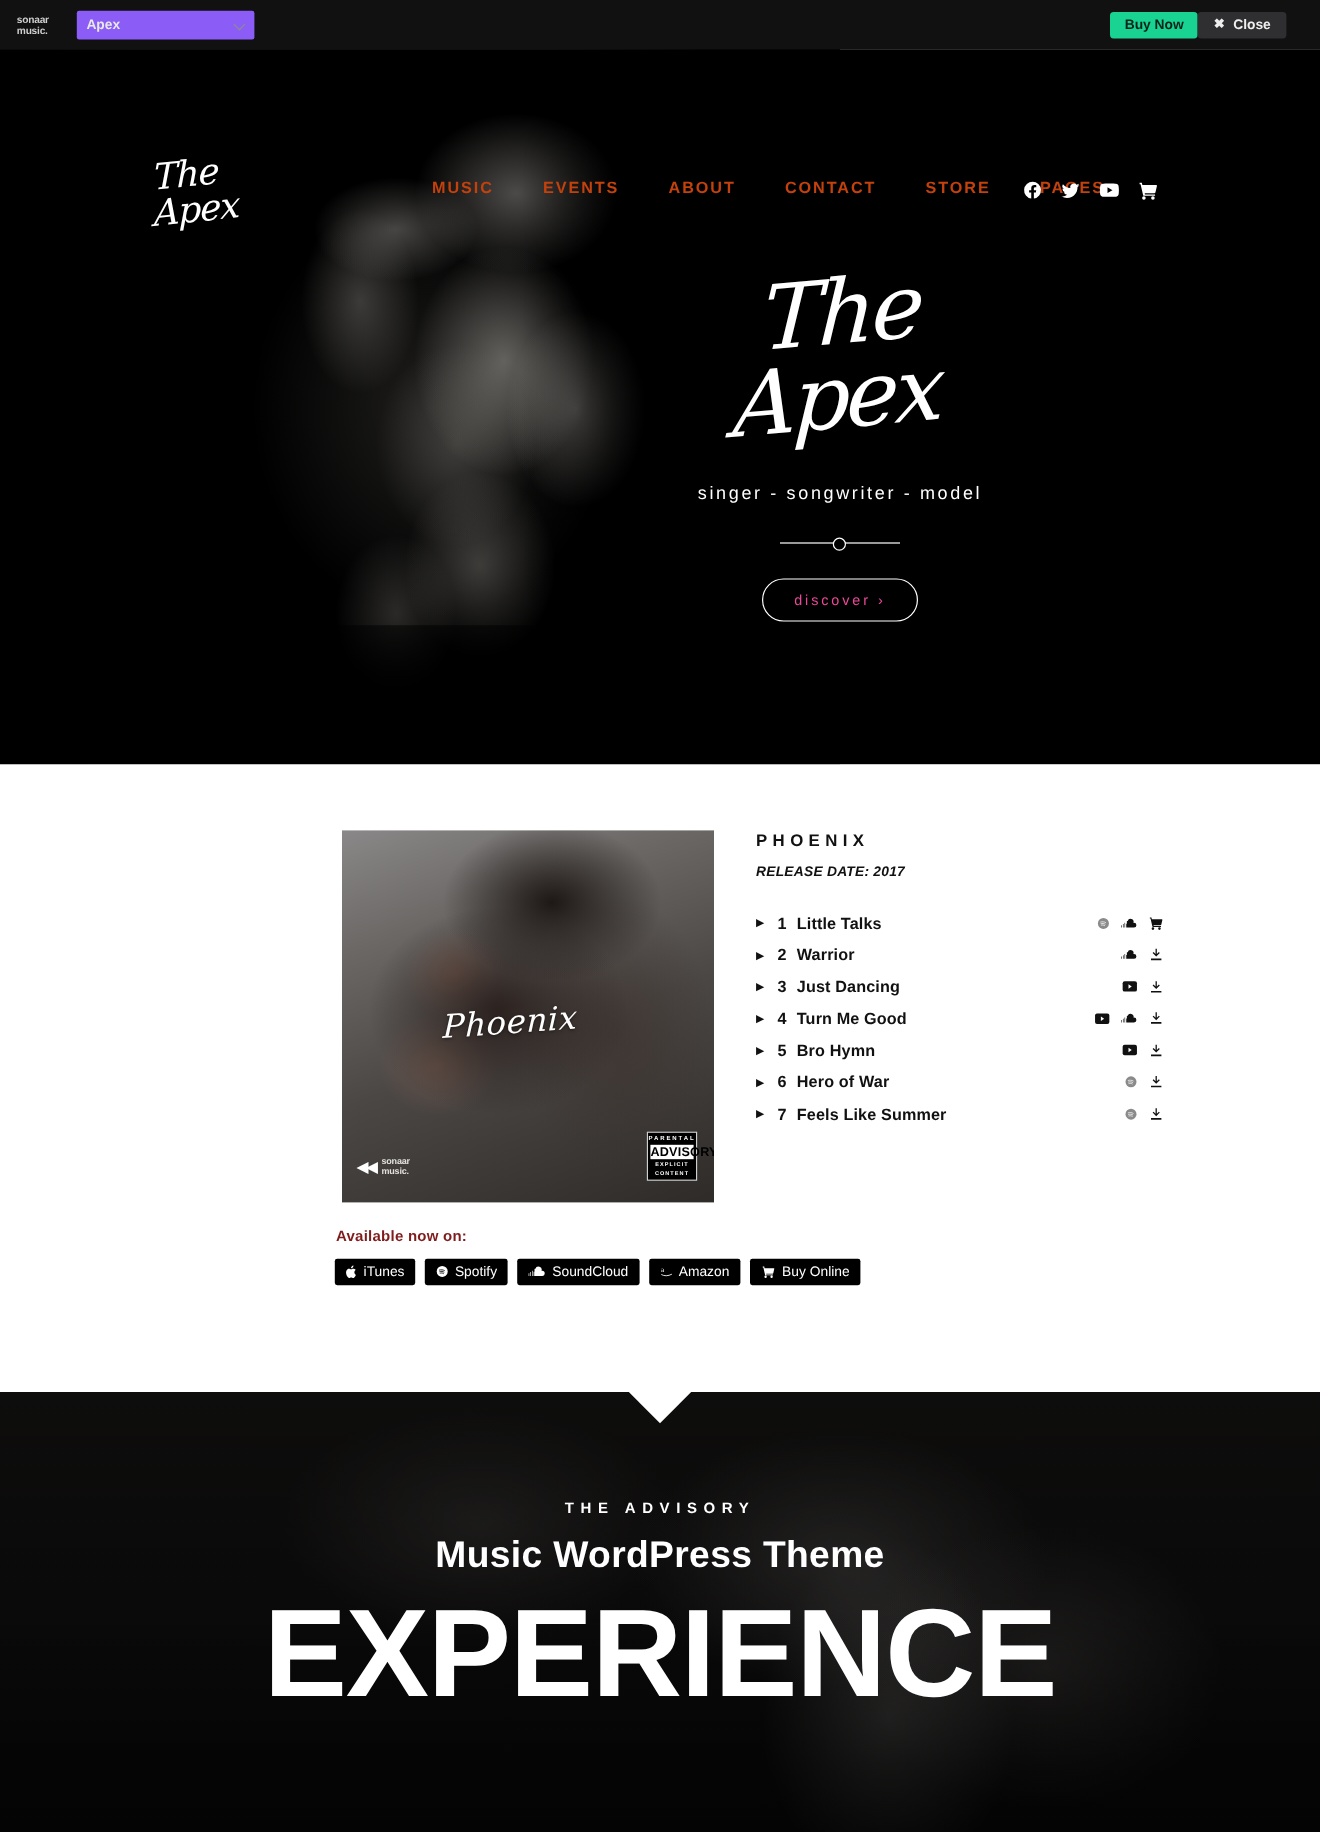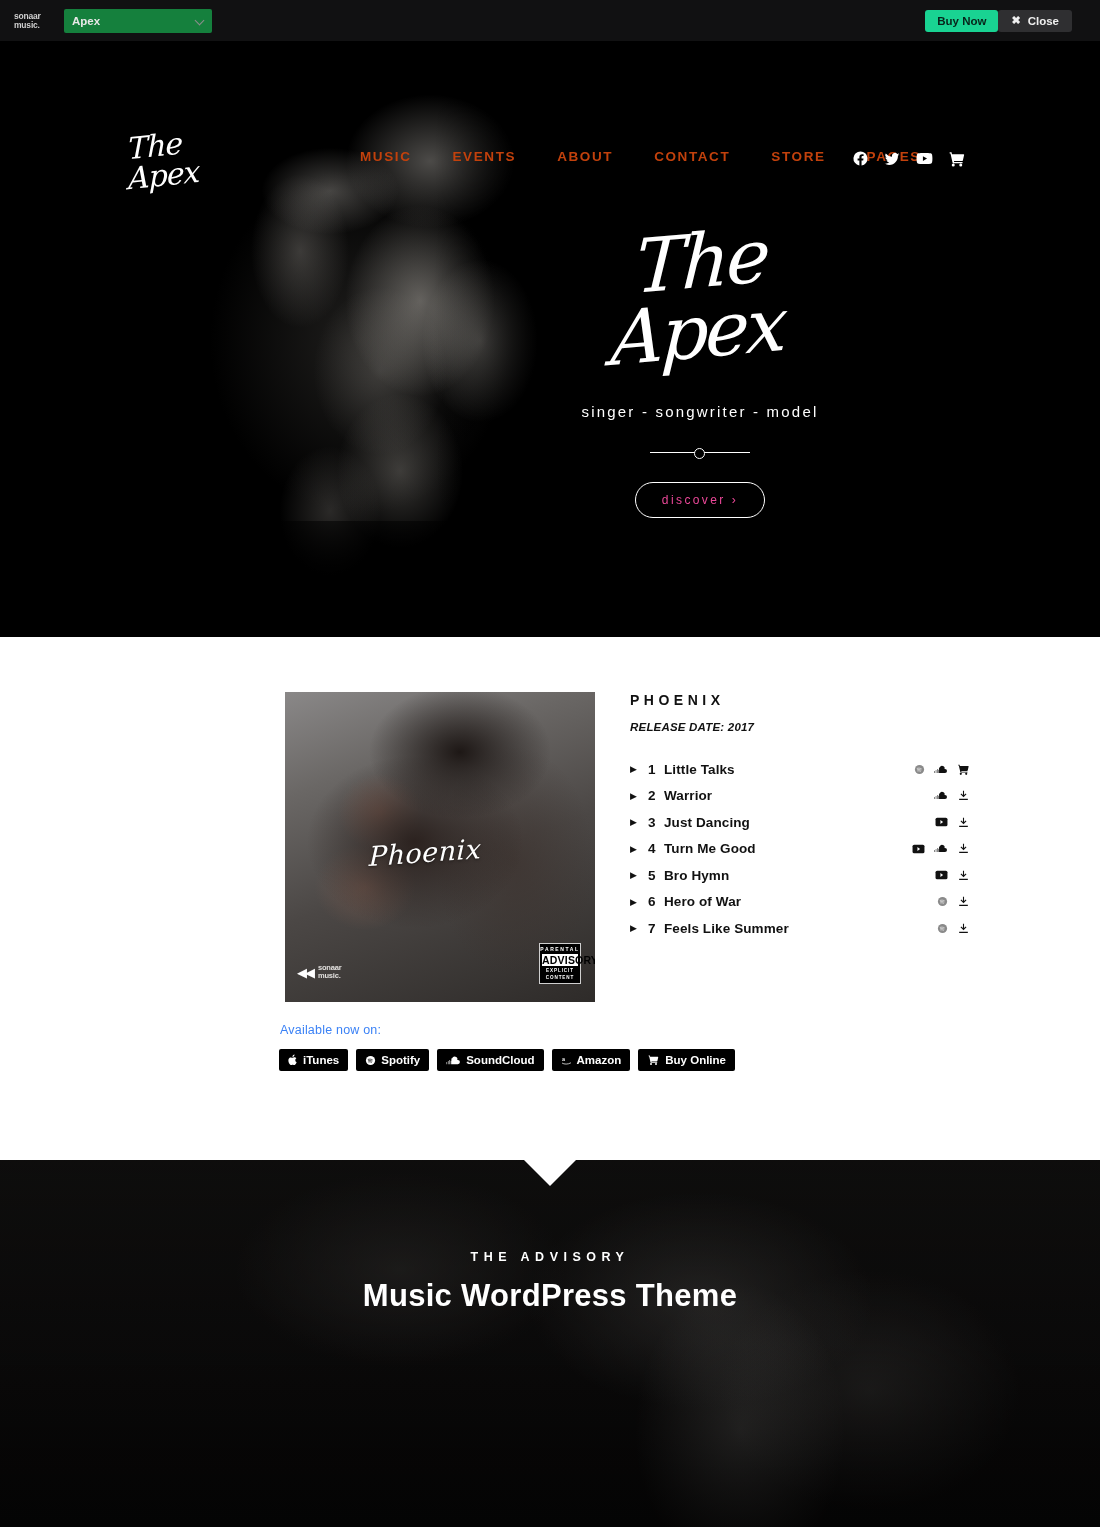--- a/index.html
+++ b/index.html
@@ -11,21 +11,21 @@
     position:relative; width:1100px; height:41px; background:#111112;
     display:flex; align-items:center; padding:0 14px; gap:16px;
   }
   .sonaar-logo{
     width:34px; height:22px; display:flex; flex-direction:column;
     justify-content:center; line-height:9px; color:#cfcfcf;
     font-size:8.5px; font-weight:bold; letter-spacing:-.2px;
   }
   .sonaar-logo span{display:block;}
   .theme-select{
-    position:relative; width:148px; height:24px; background:#15803d;
+    position:relative; width:148px; height:24px; background:#8b5cf6;
     border-radius:2px; display:flex; align-items:center;
     padding:0 8px; color:#e8e8e8; font-size:11.5px; font-weight:bold;
   }
   .theme-select .chev{
     position:absolute; right:9px; top:8px; width:7px; height:7px;
     border-right:1.5px solid #8d8d8d; border-bottom:1.5px solid #8d8d8d;
     transform:rotate(45deg);
   }
   .ab-right{margin-left:auto; display:flex; align-items:center; gap:0; padding-right:14px;}
   .buy-now{
@@ -174,30 +174,30 @@
   .track .play{font-size:9px; color:#111; width:18px;}
   .track .num{font-size:13.5px; font-weight:bold; width:16px;}
   .track .tname{font-size:13.5px; font-weight:bold; letter-spacing:.1px;}
   .track .tactions{
     margin-left:auto; display:flex; align-items:center; gap:9px;
     width:78px; justify-content:flex-end;
   }
   .track .tactions svg{display:block;}
 
   .avail-label{
-    position:absolute; left:280px; top:386px; color:#3b82f6;
-    font-size:12.5px; font-weight:normal; letter-spacing:.2px;
+    position:absolute; left:280px; top:386px; color:#7f1d1d;
+    font-size:12.5px; font-weight:bold; letter-spacing:.2px;
   }
   .store-btns{
     position:absolute; left:279px; top:412px; display:flex; gap:8px;
   }
   .store-btn{
     background:#000; color:#fff; border:none; cursor:pointer;
-    font-size:11.5px; font-weight:bold; padding:5px 9px; border-radius:2px;
-    display:flex; align-items:flex-end; gap:5px;
+    font-size:11.5px; font-weight:normal; padding:5px 9px; border-radius:2px;
+    display:flex; align-items:flex-start; gap:5px;
     font-family:"Liberation Sans", sans-serif; white-space:nowrap;
   }
   .store-btn svg{fill:#fff; display:block;}
 
   
   .exp{
     position:relative; width:1100px; height:367px; overflow:hidden;
     background:
       radial-gradient(ellipse 240px 150px at 700px 140px, rgba(120,118,115,.30), rgba(0,0,0,0) 72%),
       radial-gradient(ellipse 150px 210px at 740px 270px, rgba(200,198,193,.22), rgba(0,0,0,0) 70%),
@@ -463,14 +463,15 @@
       <span>Buy Online</span>
     </button>
   </div>
 </div>
 
 <div class="exp">
   <div class="notch"></div>
   <div class="exp-inner">
     <div class="exp-eyebrow">THE ADVISORY</div>
     <div class="exp-sub">Music WordPress Theme</div>
+    <div class="exp-big">EXPERIENCE</div>
   </div>
 </div>
 
 </body></html>

